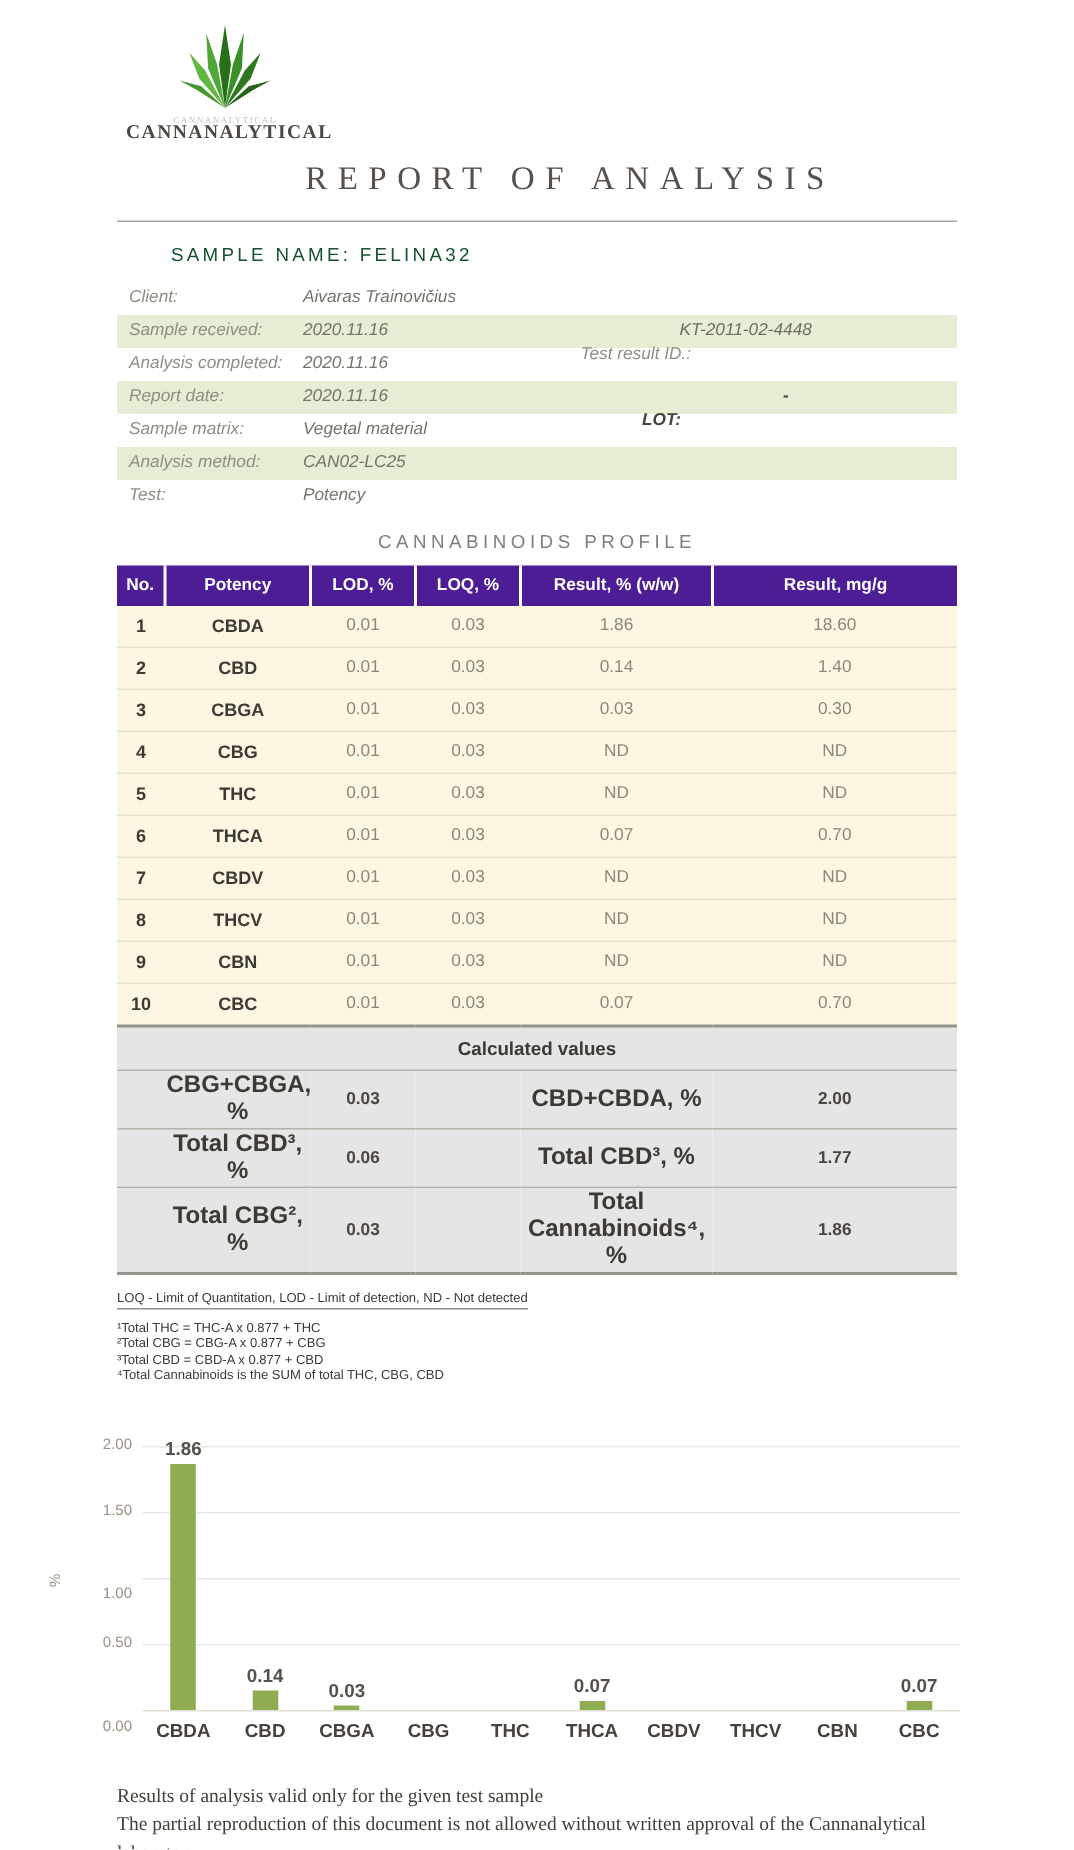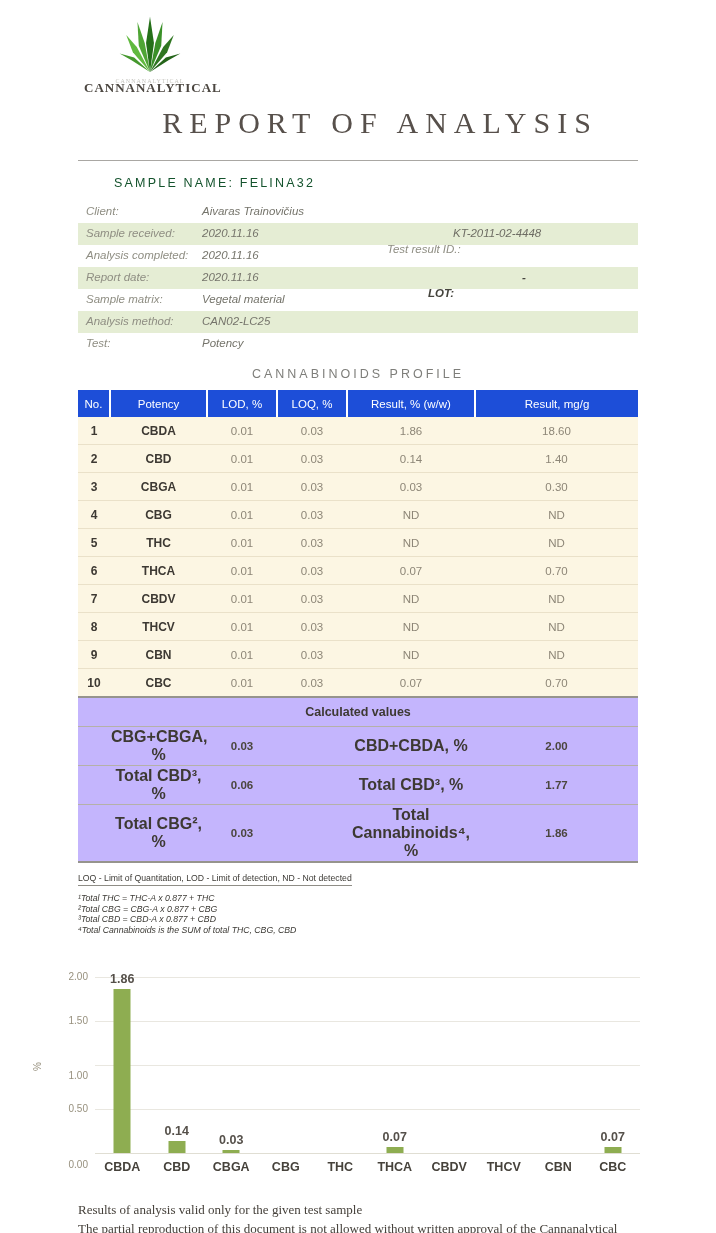--- a/index.html
+++ b/index.html
@@ -9,54 +9,54 @@
   
   .logo{margin:16px 0 0 84px;width:132px;text-align:center;position:relative;}
   .logo svg{display:block;margin:0 auto;}
   .brand-wm{position:absolute;left:0;right:0;top:62px;font-family:"Liberation Serif",serif;
             font-size:6px;letter-spacing:1px;color:#c6c5bf;}
   .brand{font-family:"Liberation Serif",serif;font-size:13px;font-weight:bold;
          letter-spacing:1px;color:#4c4741;margin-top:2px;}
 
   
   .title{margin-top:10px;text-align:center;font-family:"Liberation Serif",serif;
-         font-size:30px;letter-spacing:7px;color:#57504b;font-weight:normal;margin-left:44px;}
+         font-size:22px;letter-spacing:7px;color:#57504b;font-weight:normal;margin-left:44px;}
   .title-rule{width:560px;margin:9px 78px 0 78px;border:0;border-top:1px solid #a9a7a3;}
   .sample-name{margin:15px 78px 0 114px;font-size:12.5px;letter-spacing:2.2px;color:#14532d;}
 
   
   .info-table{margin:11px 78px 0 78px;width:560px;}
   .info-row{position:relative;height:22px;font-size:11.5px;font-style:italic;}
   .info-row:nth-child(even){background:#e5edd4;}
   .i-label{position:absolute;left:8px;top:4px;color:#8f8e83;}
   .i-value{position:absolute;left:124px;top:4px;color:#75746b;}
   .x-label{position:absolute;top:20px;color:#8f8e83;}
   .x-value{position:absolute;top:4px;color:#6e6d64;}
   .x-label.bold,.x-value.bold{font-weight:bold;color:#45443d;}
 
   
   .section-heading{margin-top:12px;text-align:center;font-size:12.5px;letter-spacing:3px;color:#7e7e7a;}
   table.profile{margin:9px 78px 0 78px;width:560px;border-collapse:collapse;table-layout:fixed;font-size:11.5px;}
-  table.profile th{background:#1d4ed8;color:#fff;font-weight:normal;height:25px;border-left:2px solid #fff;}
+  table.profile th{background:#4c1d95;color:#fff;font-weight:bold;height:25px;border-left:2px solid #fff;}
   table.profile th:first-child{border-left:none;}
   tbody.main td{background:#fcf6e3;height:25px;text-align:center;border-top:1px solid #eae1c9;color:#8d8677;}
   tbody.main tr:first-child td{border-top:none;}
   tbody.main td.c0,tbody.main td.c1{font-weight:bold;color:#3d3933;font-size:12px;}
-  tbody.calc td,tbody.calc th{background:#c4b5fd;text-align:center;}
+  tbody.calc td,tbody.calc th{background:#e5e5e5;text-align:center;}
   tr.calc-head th{border-top:2px solid #96948d;border-bottom:1px solid #b5b1a8;
                   font-weight:bold;color:#3d3933;height:26px;font-size:12.5px;}
   tr.calc-row td{height:27px;border-bottom:1px solid #b5b1a8;}
   tr.calc-row:last-child td{border-bottom:2px solid #96948d;}
   td.calc-label{font-weight:bold;color:#3d3933;font-size:16px;}
   td.calc-value{font-weight:bold;color:#4b463e;font-size:11.5px;}
 
   
   .legend{margin:10px 78px 0 78px;font-size:8.7px;color:#3c3a35;display:inline-block;
           border-bottom:1px solid #8f8d86;padding-bottom:2px;}
-  .fn-lines{margin:7px 78px 0 78px;font-size:8.7px;color:#3c3a35;line-height:10.5px;font-style:italic;}
+  .fn-lines{margin:7px 78px 0 78px;font-size:8.7px;color:#3c3a35;line-height:10.5px;}
 
   
   .chart{margin-top:26px;padding-top:16px;position:relative;}
   .plot{position:relative;height:176px;margin-left:95px;margin-right:76px;}
   .gridline{position:absolute;left:0;right:0;height:1px;background:#e9e7e0;}
   .gridline.base{background:#e0ded3;}
   .ytick{position:absolute;left:-45px;width:38px;text-align:right;font-size:10px;color:#97907e;}
   .ylab{position:absolute;left:-62px;top:84px;font-size:10px;color:#97907e;
         transform:rotate(-90deg);transform-origin:center;}
   .bars{position:absolute;left:0;right:0;top:0;bottom:0;display:flex;}

